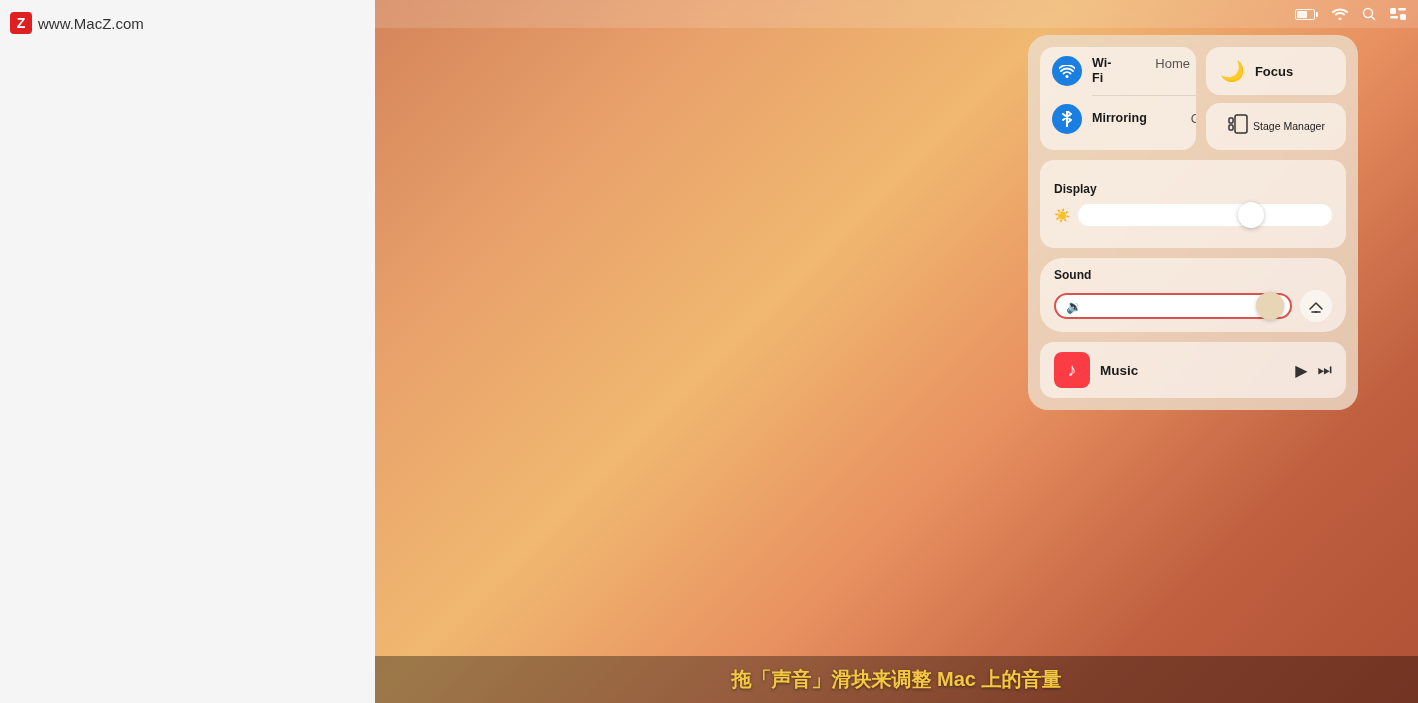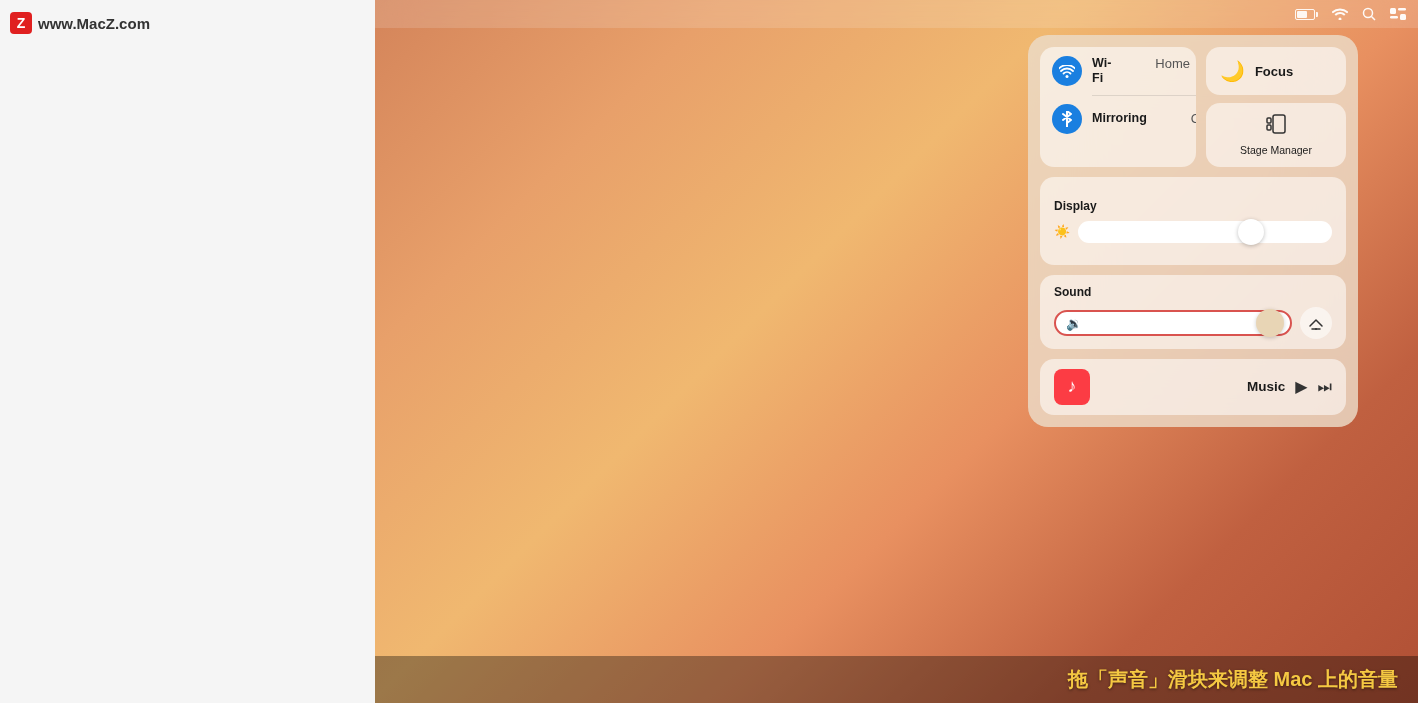--- a/index.html
+++ b/index.html
@@ -42,21 +42,21 @@
       align-items: center;
       justify-content: center;
       color: white;
       font-size: 14px;
       font-weight: 700;
     }
 
     .watermark-url {
       color: #333;
       font-size: 15px;
-      font-weight: 700;
+      font-weight: 400;
     }
 
     
     .right-panel {
       position: absolute;
       left: 375px;
       top: 0;
       width: 1043px;
       height: 703px;
       background: linear-gradient(135deg, #d4845a 0%, #e8a06a 20%, #f0b870 40%, #e89060 60%, #c06040 80%, #b05035 100%);
@@ -197,21 +197,21 @@
       display: flex;
       gap: 8px;
     }
 
     .screen-btn {
       flex: 1;
       background: rgba(255,255,255,0.55);
       border-radius: 14px;
       padding: 10px 8px;
       display: flex;
-      flex-direction: column;
+      flex-direction: row;
       align-items: center;
       justify-content: center;
       gap: 4px;
       cursor: pointer;
     }
 
     .screen-btn-icon {
       font-size: 20px;
       color: #333;
     }
@@ -279,21 +279,21 @@
       width: 26px;
       height: 26px;
       background: white;
       border-radius: 50%;
       box-shadow: 0 1px 4px rgba(0,0,0,0.25);
     }
 
     
     .sound-section {
       background: rgba(255,255,255,0.55);
-      border-radius: 14px;
+      border-radius: 22px;
       padding: 10px 14px;
     }
 
     .sound-slider-row {
       display: flex;
       align-items: center;
       gap: 8px;
     }
 
     .sound-track-wrapper {
@@ -358,21 +358,20 @@
       color: white;
       font-size: 18px;
       flex-shrink: 0;
     }
 
     .music-label {
       flex: 1;
       font-size: 13.5px;
       font-weight: 600;
       color: #1a1a1a;
-      text-align: right;
     }
 
     .playback-controls {
       display: flex;
       gap: 10px;
       align-items: center;
     }
 
     .play-btn {
       font-size: 16px;
@@ -387,21 +386,21 @@
     }
 
     
     .caption-bar {
       position: absolute;
       bottom: 0;
       left: 0;
       right: 0;
       background: rgba(0,0,0,0.35);
       padding: 10px 20px;
-      text-align: right;
+      text-align: center;
     }
 
     .caption-text {
       color: #f5c842;
       font-size: 20px;
       font-weight: 700;
       text-shadow: 0 1px 3px rgba(0,0,0,0.5);
     }
 
     

